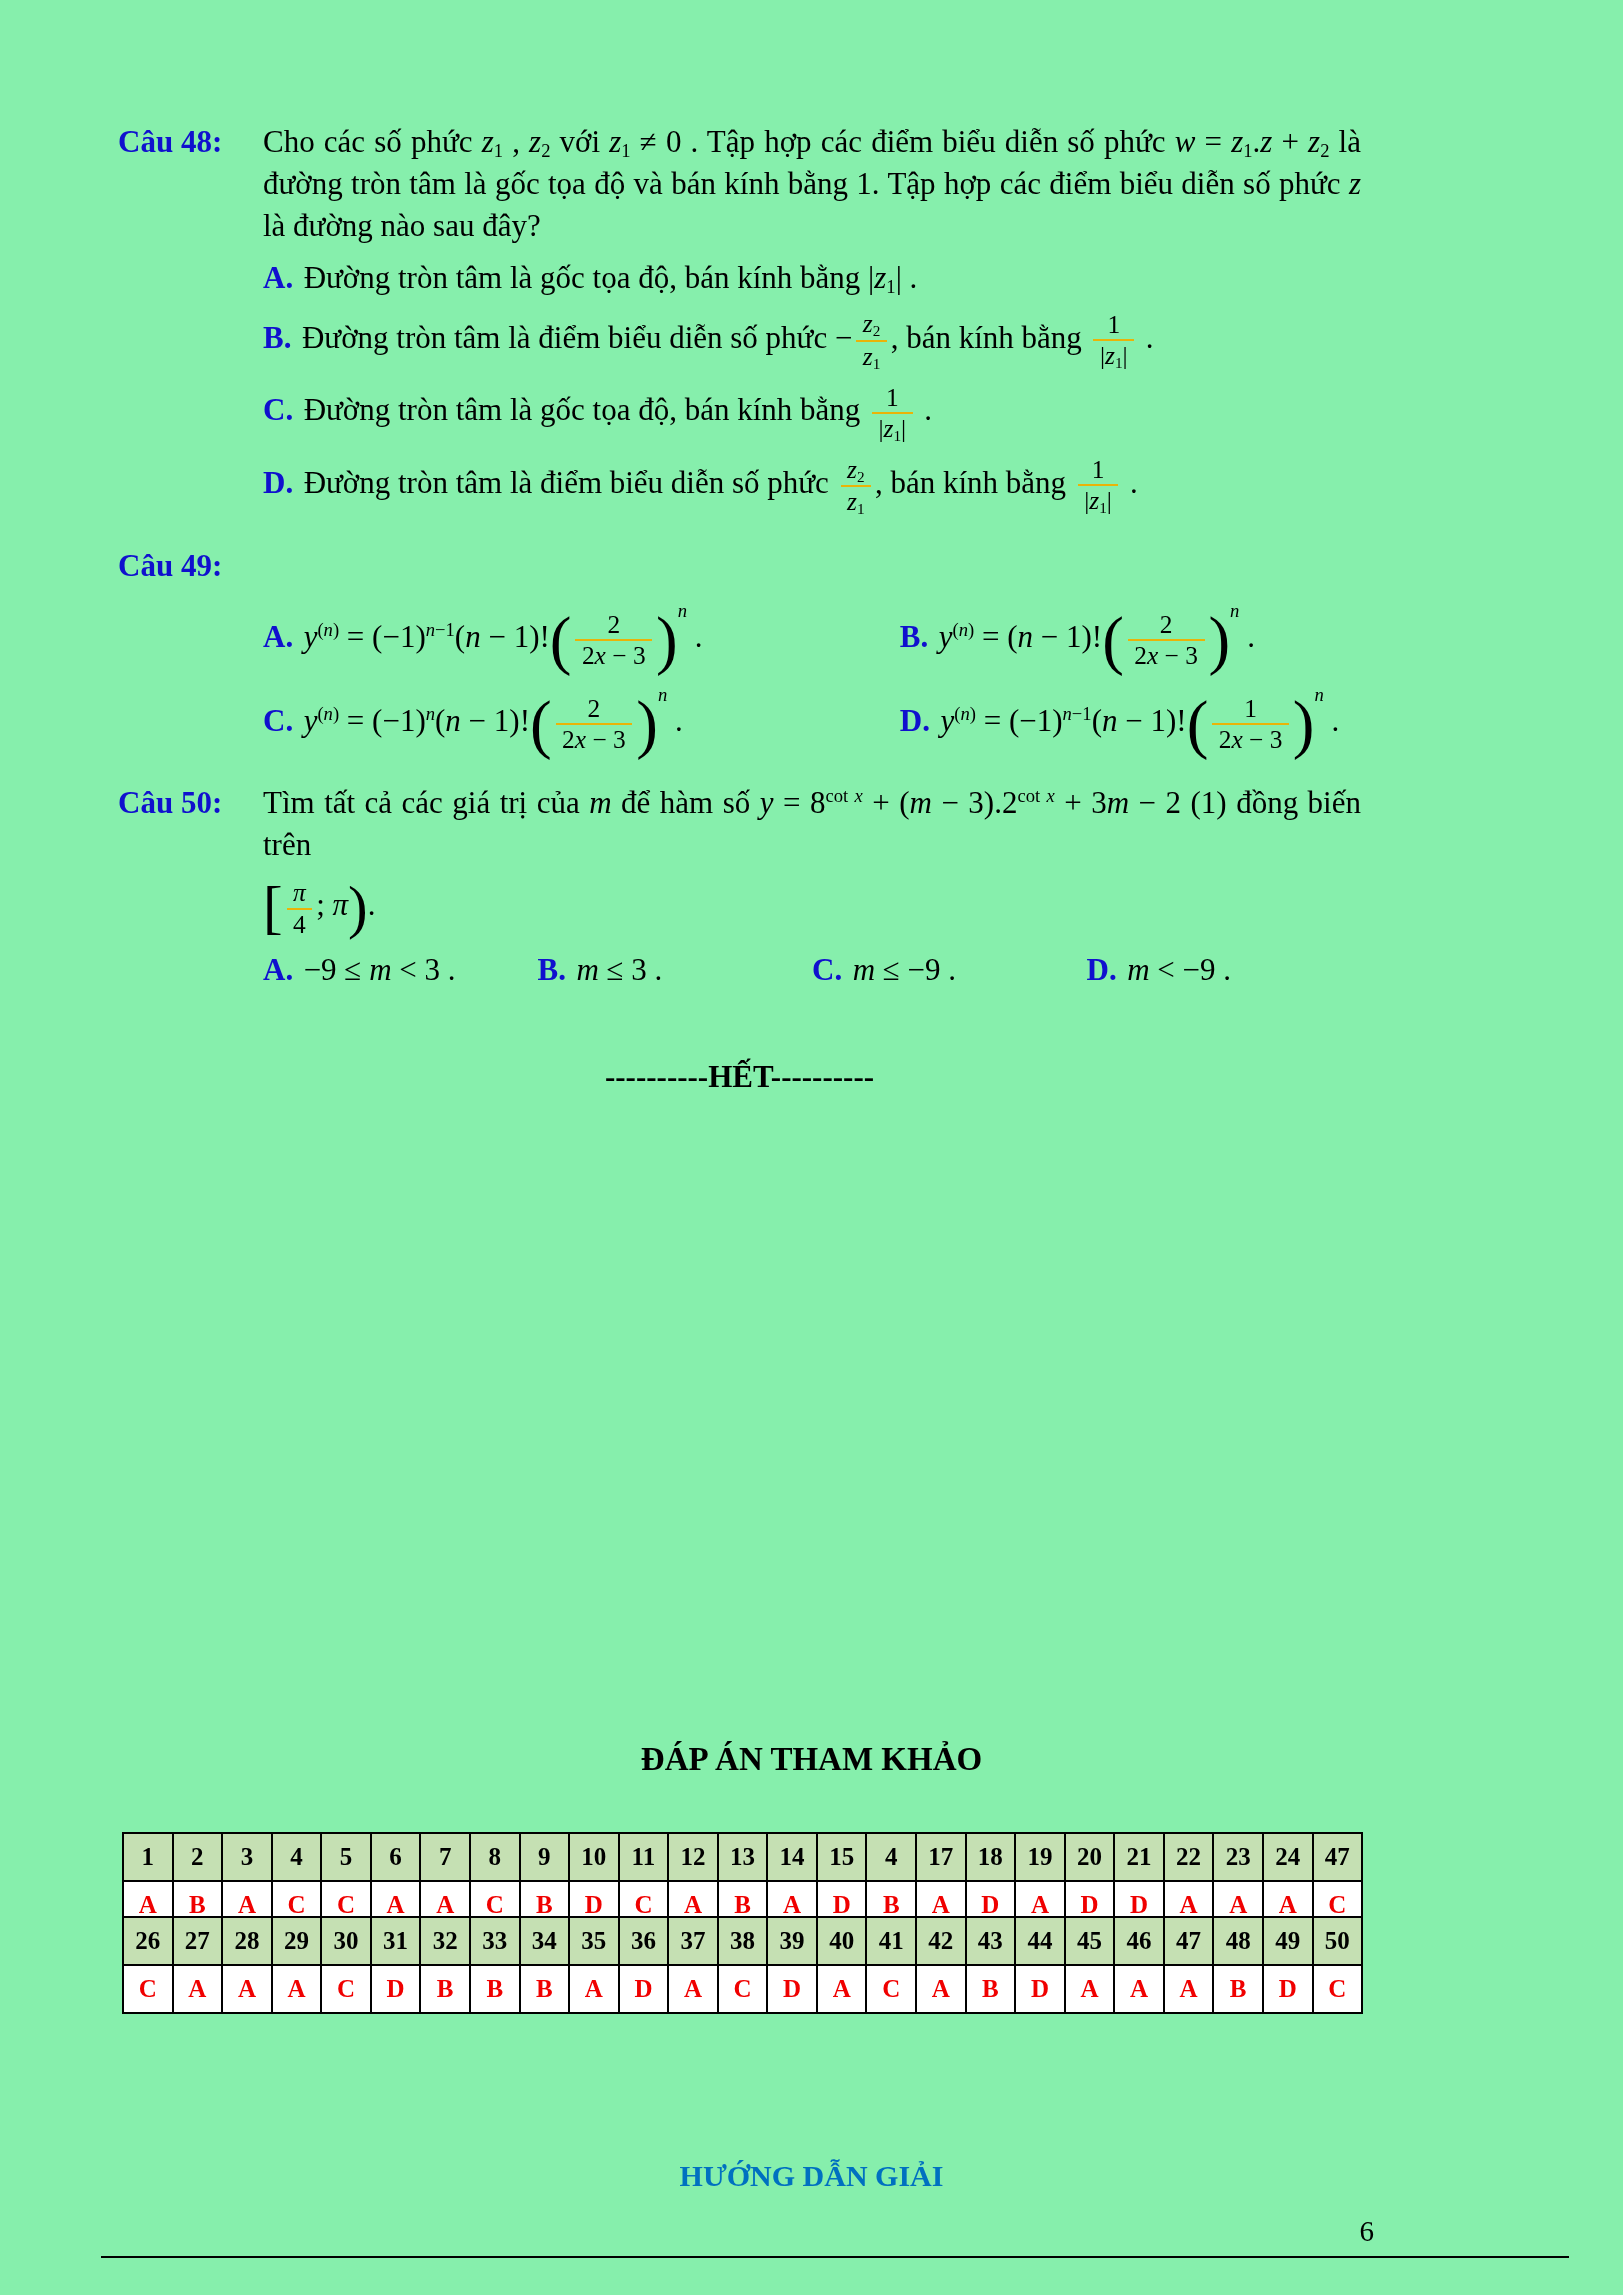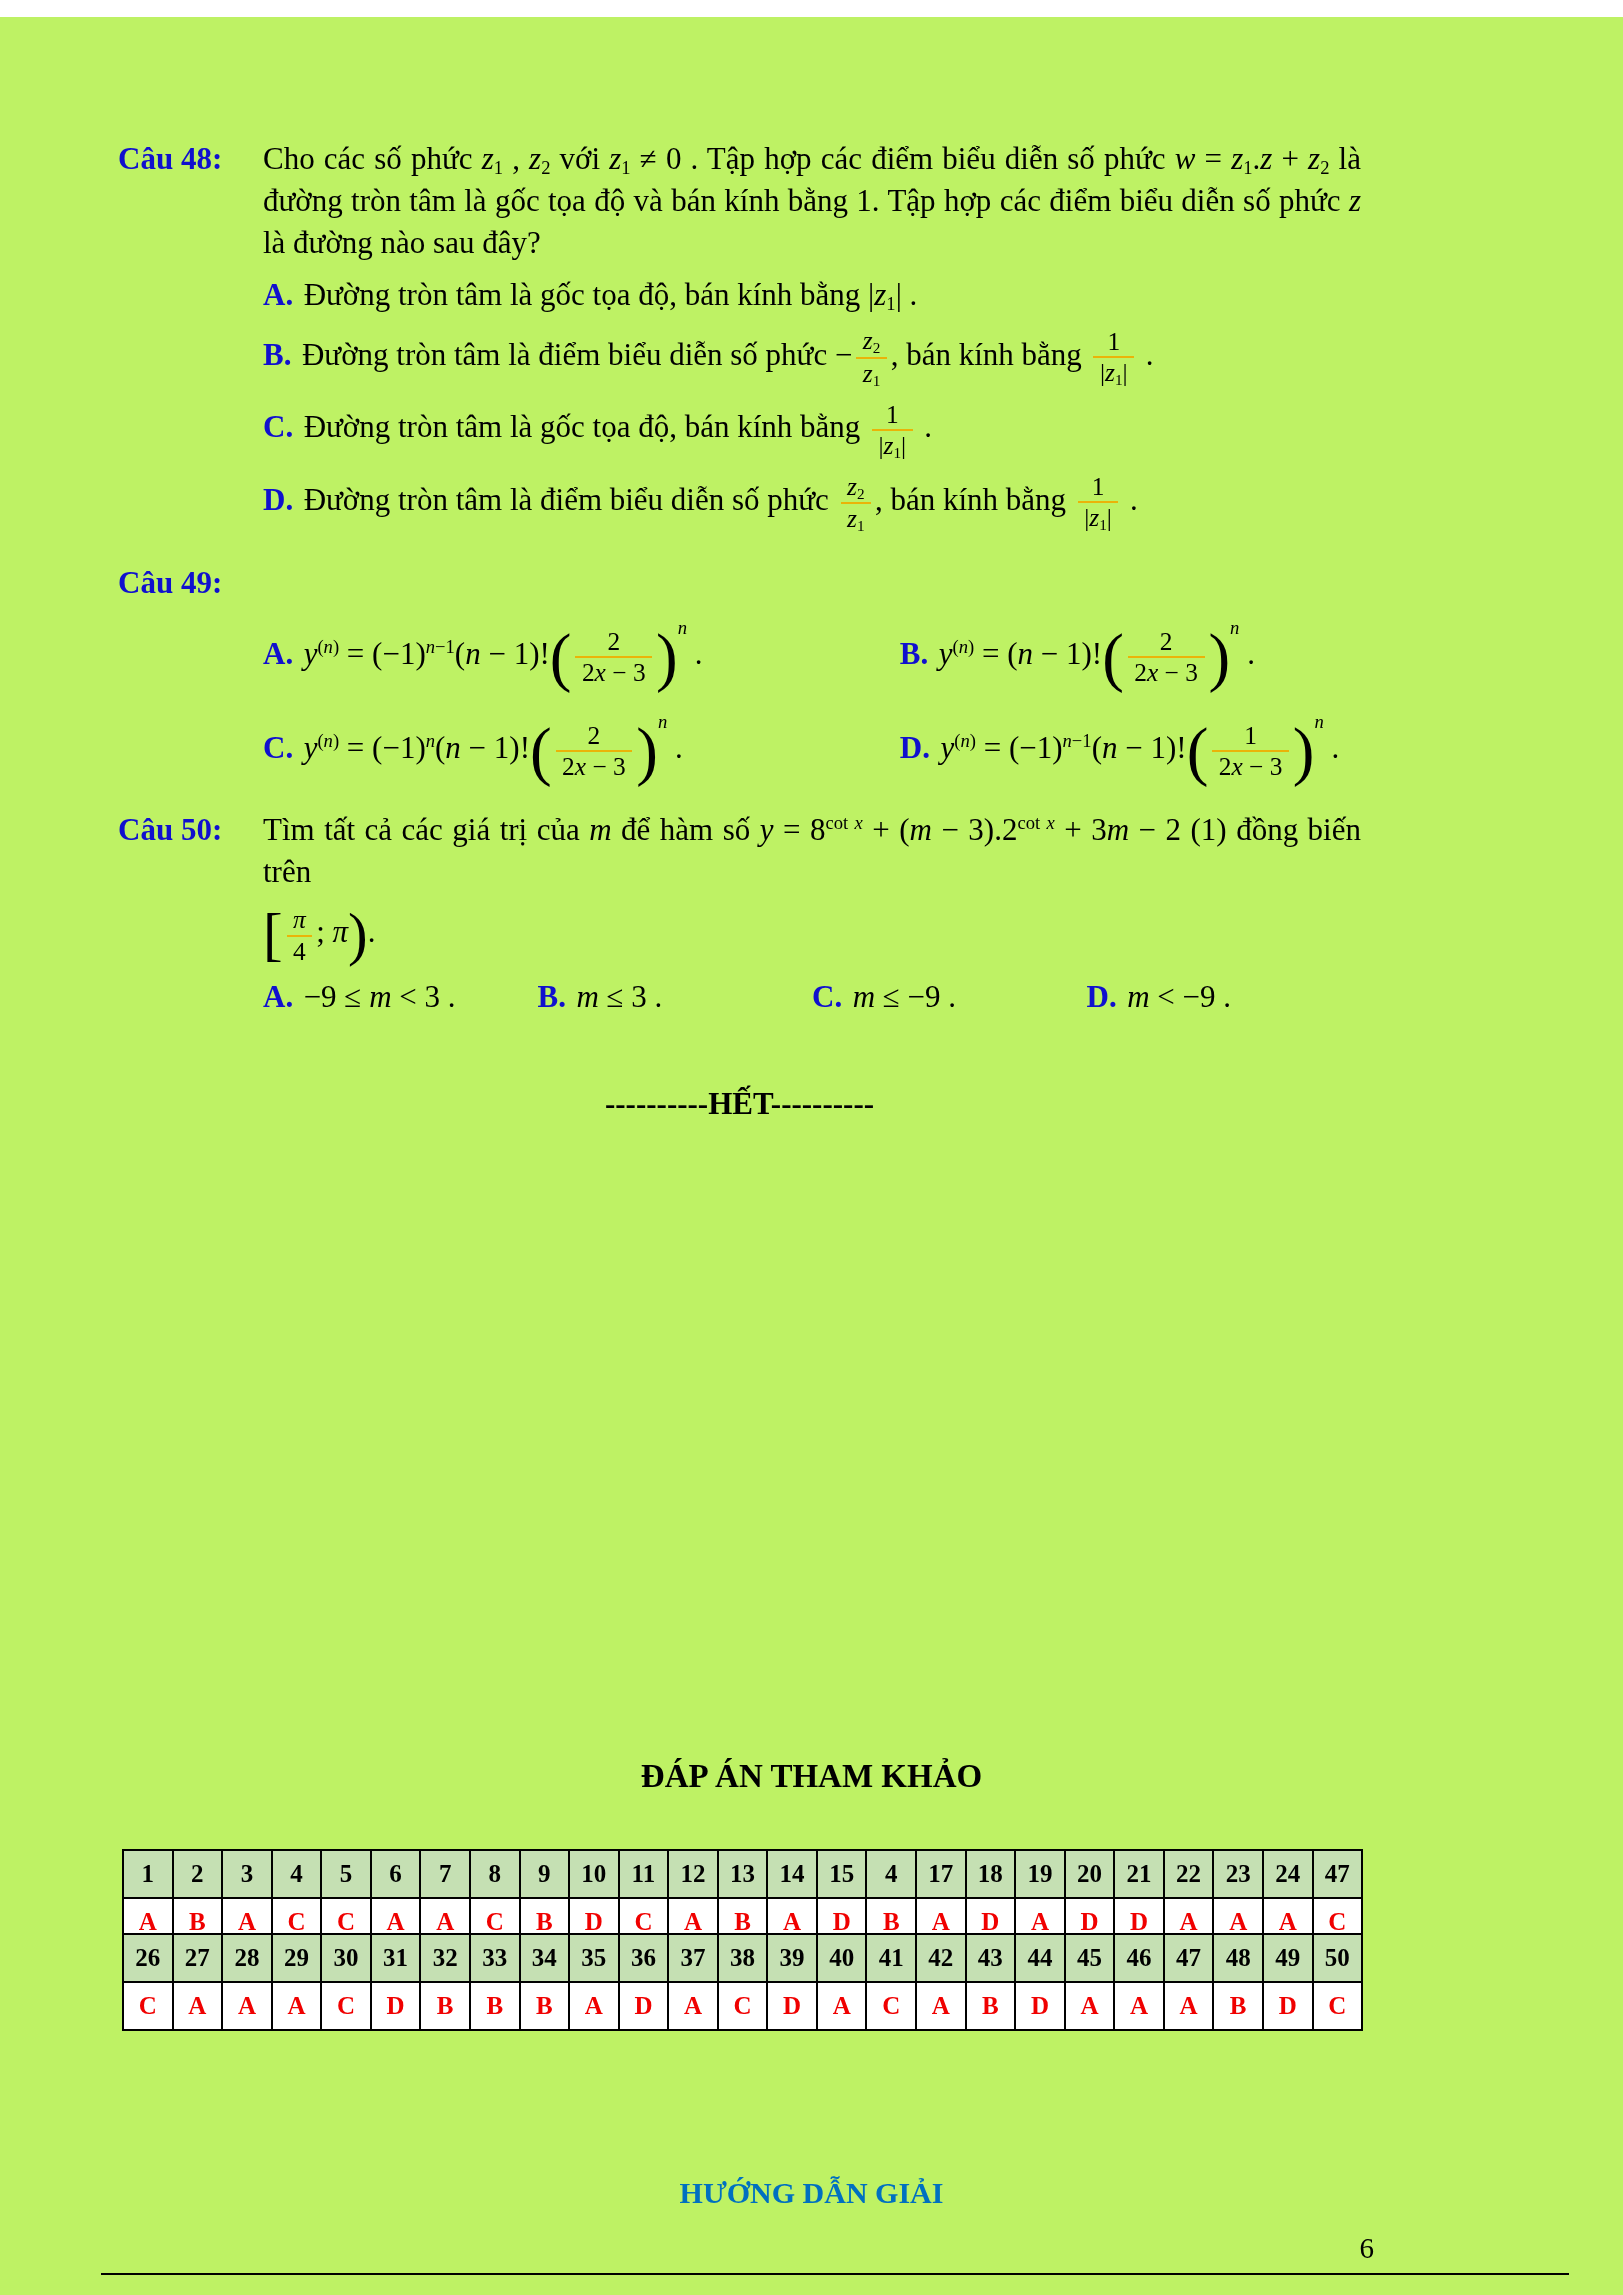--- a/index.html
+++ b/index.html
@@ -1,38 +1,38 @@
 <!DOCTYPE html>
 <html style="--question-blue: #1010CE; --answer-red: #F00000; --table-header-green: #C5E0B3; --guide-blue: #0070C0;font-size:10.5px"><head>
 <meta charset="utf-8">
 <style>
   * { margin:0; padding:0; box-sizing:border-box; }
   html,body { background:#ffffff; }
   body {
     width:1623px; height:2295px; position:relative; overflow:hidden;
     font-family:"Liberation Serif","DejaVu Serif",serif; color:#000;
   }
-  .page { position:absolute; inset:0; background:#bef264;margin-top:17px; }
+  .page { position:absolute; inset:0; background:#86efac; }
 
   
   .questions {
     position:absolute; top:121px; left:118px; width:1243px;
     font-size:31px; line-height:1.35;
   }
   .question { margin-bottom:27.5px; }
   .qhead { display:flex; align-items:flex-start; }
   .qlabel {
     flex:0 0 145px; color:var(--question-blue,#1010CE); font-weight:bold;
   }
   .qtext { flex:1; text-align:justify; }
   .opts-col { margin-left:145px; margin-top:9.2px; }
   .opts-col .opt { margin:10.5px 0; }
   .opts-grid2 {
     margin-left:145px; margin-top:11.8px;
-    display:grid; grid-template-columns:58% 42%; row-gap:22px;
+    display:grid; grid-template-columns:58% 42%; row-gap:12px;
   }
   .opts-grid4 {
     margin-left:145px; margin-top:10.5px;
     display:grid; grid-template-columns:repeat(4,1fr);
   }
   .opt { white-space:normal; }
   .olabel { color:var(--question-blue,#1010CE); font-weight:bold; margin-right:10.5px; }
   .interval { margin:13px 0 6.5px 145px; }
 
   

